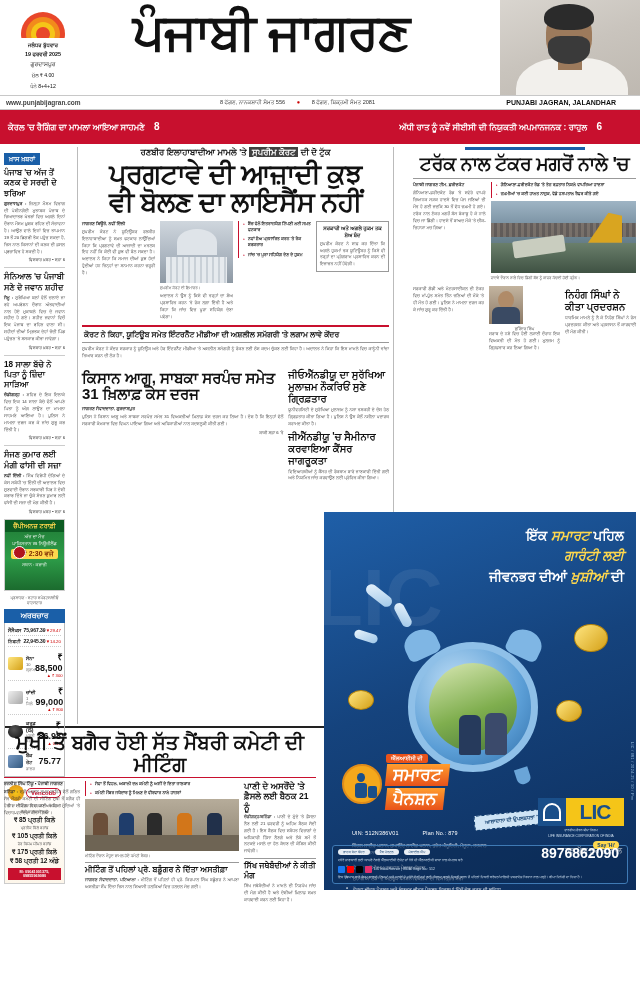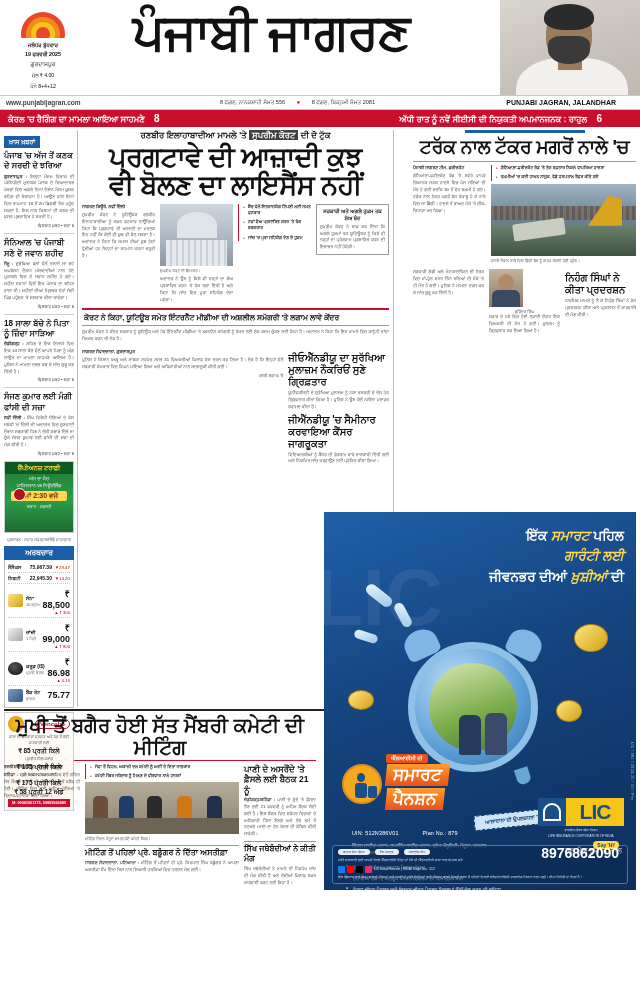--- a/index.html
+++ b/index.html
@@ -54,30 +54,30 @@
     background: #fff; position: relative;
   }
   .infobar .web { font-weight: bold; color: #444; width: 110px; }
   .infobar .center { flex: 1; text-align: center; font-size: 5.6px; color: #333; }
   .infobar .center span { margin: 0 5px; }
   .infobar .dot { color: #c00; }
   .infobar .edition { width: 155px; text-align: right; font-weight: bold; font-size: 7px; color: #111; padding-right: 18px;}
 
   
   .teaser {
-    height: 17px; background: #c8102e; display: flex; align-items: center;
+    height: 34px; background: #c8102e; display: flex; align-items: center;
     color: #fff; font-size: 8.4px; font-weight: bold; padding: 0 8px; position: relative;
   }
   .teaser .t1 { width: 300px; }
   .teaser .t2 { flex: 1; text-align: right; padding-right: 30px; }
   .teaser .num { font-size: 10px; margin-left: 7px; font-weight: bold; }
 
   
   .main { display: flex; width: 640px; height: 580px; padding: 3px 4px 0 4px; }
-  .col-left { width: 74px; border-right: 1px solid #bbb; padding-right: 3px; }
+  .col-left { width: 74px; border-right: 1px solid #bbb; padding-right: 12px; }
   .col-center { flex: 1; padding: 0 4px; }
   .col-right { width: 243px; border-left: 1px solid #bbb; padding-left: 19px; }
 
   
   .badge-khas {
     background: #1a5fa8; color: #fff; font-size: 6.5px; font-weight: bold;
     padding: 2px 5px; display: inline-block; margin-bottom: 3px;
   }
   .ln-head { font-size: 8.2px; font-weight: bold; color: #111; line-height: 1.25; margin-bottom: 2px; }
   .ln-body { font-size: 4.4px; color: #333; line-height: 1.55; text-align: justify; }
@@ -491,20 +491,21 @@
         </div>
       </div>
 
       <div class="boxed-head">
         <div class="h">ਕੋਰਟ ਨੇ ਕਿਹਾ, ਯੂਟਿਊਬ ਸਮੇਤ ਇੰਟਰਨੈੱਟ ਮੀਡੀਆ ਦੀ ਅਸ਼ਲੀਲ ਸਮੱਗਰੀ 'ਤੇ ਲਗਾਮ ਲਾਵੇ ਕੇਂਦਰ</div>
       </div>
       <div class="bodytext">ਸੁਪਰੀਮ ਕੋਰਟ ਨੇ ਕੇਂਦਰ ਸਰਕਾਰ ਨੂੰ ਯੂਟਿਊਬ ਅਤੇ ਹੋਰ ਇੰਟਰਨੈੱਟ ਮੀਡੀਆ 'ਤੇ ਅਸ਼ਲੀਲ ਸਮੱਗਰੀ ਨੂੰ ਰੋਕਣ ਲਈ ਠੋਸ ਕਦਮ ਚੁੱਕਣ ਲਈ ਕਿਹਾ ਹੈ। ਅਦਾਲਤ ਨੇ ਕਿਹਾ ਕਿ ਇਸ ਮਾਮਲੇ ਵਿਚ ਕਾਨੂੰਨੀ ਢਾਂਚਾ ਤਿਆਰ ਕਰਨ ਦੀ ਲੋੜ ਹੈ।</div>
 
       <div class="c-grid" style="margin-top:6px">
         <div class="c-col" style="flex:2">
+          <div class="mid-head">ਕਿਸਾਨ ਆਗੂ, ਸਾਬਕਾ ਸਰਪੰਚ ਸਮੇਤ 31 ਖ਼ਿਲਾਫ਼ ਕੇਸ ਦਰਜ</div>
           <div class="byline">ਜਾਗਰਣ ਸੰਵਾਦਦਾਤਾ, ਗੁਰਦਾਸਪੁਰ</div>
           <div class="bodytext">ਪੁਲਿਸ ਨੇ ਕਿਸਾਨ ਆਗੂ ਅਤੇ ਸਾਬਕਾ ਸਰਪੰਚ ਸਮੇਤ 31 ਵਿਅਕਤੀਆਂ ਖ਼ਿਲਾਫ਼ ਕੇਸ ਦਰਜ ਕਰ ਲਿਆ ਹੈ। ਦੋਸ਼ ਹੈ ਕਿ ਇਨ੍ਹਾਂ ਵੱਲੋਂ ਸਰਕਾਰੀ ਕੰਮਕਾਜ ਵਿਚ ਵਿਘਨ ਪਾਇਆ ਗਿਆ ਅਤੇ ਅਧਿਕਾਰੀਆਂ ਨਾਲ ਬਦਸਲੂਕੀ ਕੀਤੀ ਗਈ।</div>
           <div class="ln-cont">ਬਾਕੀ ਸਫ਼ਾ 6 'ਤੇ</div>
         </div>
         <div class="c-col">
           <div class="mid-head2">ਜੀਓਐੱਨਡੀਯੂ ਦਾ ਸੁਰੱਖਿਆ ਮੁਲਾਜ਼ਮ ਨੌਕਰਿਓਂ ਸੁਣੇ ਗ੍ਰਿਫ਼ਤਾਰ</div>
           <div class="bodytext">ਯੂਨੀਵਰਸਿਟੀ ਦੇ ਸੁਰੱਖਿਆ ਮੁਲਾਜ਼ਮ ਨੂੰ ਨਸ਼ਾ ਤਸਕਰੀ ਦੇ ਦੋਸ਼ ਹੇਠ ਗ੍ਰਿਫ਼ਤਾਰ ਕੀਤਾ ਗਿਆ ਹੈ। ਪੁਲਿਸ ਨੇ ਉਸ ਕੋਲੋਂ ਨਸ਼ੀਲਾ ਪਦਾਰਥ ਬਰਾਮਦ ਕੀਤਾ ਹੈ।</div>
           <div class="mid-head2">ਜੀਐੱਨਡੀਯੂ 'ਚ ਸੈਮੀਨਾਰ ਕਰਵਾਇਆ ਕੈਂਸਰ ਜਾਗਰੂਕਤਾ</div>
           <div class="bodytext">ਵਿਦਿਆਰਥੀਆਂ ਨੂੰ ਕੈਂਸਰ ਦੀ ਰੋਕਥਾਮ ਬਾਰੇ ਜਾਣਕਾਰੀ ਦਿੱਤੀ ਗਈ ਅਤੇ ਨਿਯਮਿਤ ਜਾਂਚ ਕਰਵਾਉਣ ਲਈ ਪ੍ਰੇਰਿਤ ਕੀਤਾ ਗਿਆ।</div>
         </div>

